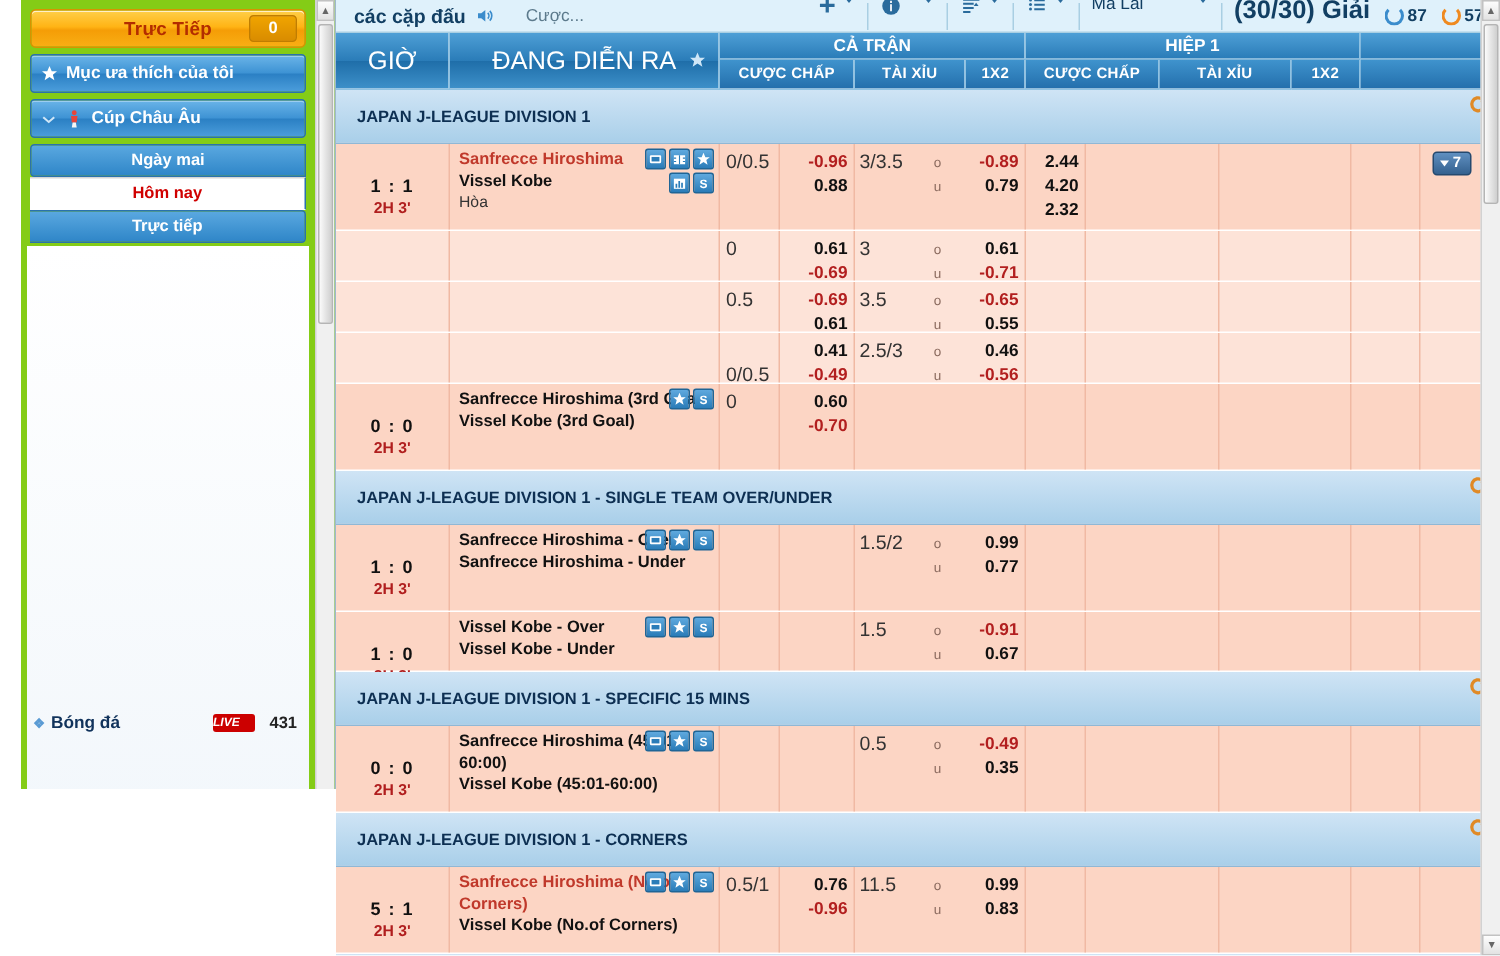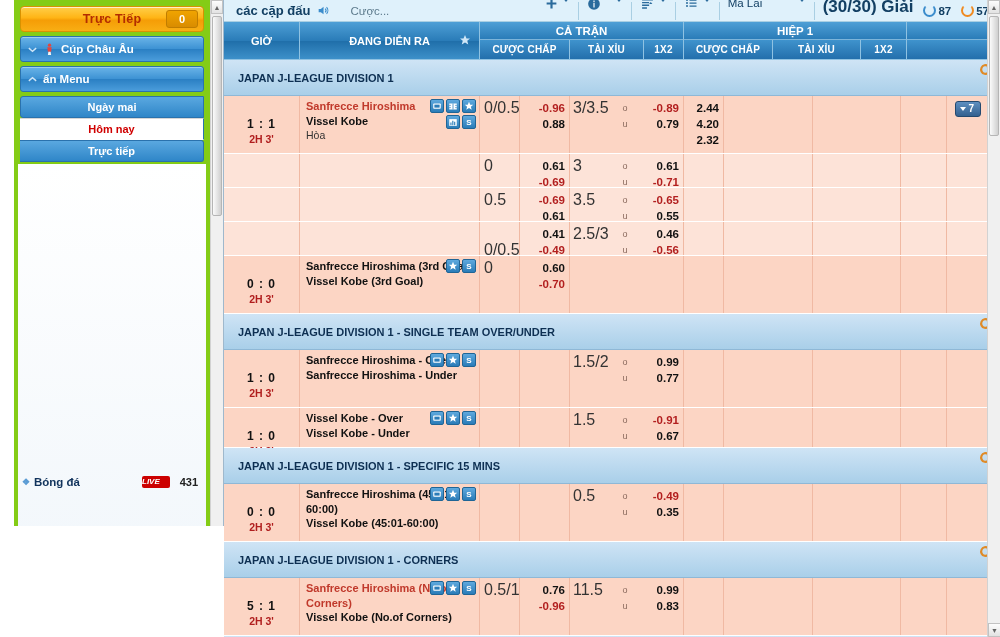--- a/index.html
+++ b/index.html
@@ -120,21 +120,21 @@
   .tb-sep { width:1px; height:18px; background:#a9cfe3; margin:0 3px;}
   .caret { width:0;height:0;border-left:4px solid transparent;border-right:4px solid transparent;border-top:5px solid #2a6b9c; margin-left:4px;}
   .tb-sel { font-size:11.5px; color:#123f63; min-width:66px; }
   .tb-count { font-size:17px; color:#123f63;font-weight:bold; }
   .badge-num { display:flex; align-items:center; gap:2px; font-size:11.5px; font-weight:bold; color:#123f63; }
   .cyc { width:13px;height:13px;border-radius:50%;border:2px solid #3a8ccc;border-top-color:transparent; display:inline-block;}
   .cyc.or { border-color:#ef8a20; border-top-color:transparent;}
   .hdr { display:flex; height:38px; }
   .hcell {
     background:linear-gradient(to bottom,#4e9fd6 0%,#2a7cb8 50%,#1f6ea9 51%,#3d90c9 100%);
-    color:#fff; font-weight:bold; font-size:11px;
+    color:#fff; font-weight:normal; font-size:17px;
     display:flex; align-items:center; justify-content:center;
     border-right:1px solid #8fc2e2; border-bottom:1px solid #8fc2e2;
     text-align:center;
   }
   .hgroup { display:flex; flex-direction:column; }
   .hgroup .top {
     height:18px; display:flex;align-items:center;justify-content:center;
     background:linear-gradient(to bottom,#4e9fd6,#2a7cb8);
     color:#fff;font-weight:bold;font-size:11.5px;
     border-right:1px solid #8fc2e2; border-bottom:1px solid #7db5da;
@@ -185,21 +185,21 @@
   .c-ou { width:42px; flex:0 0 42px; padding:4px 0 0 3px;}
   .c-oum { width:26px; flex:0 0 26px; text-align:center; padding-top:4px;}
   .c-ouo { width:46px; flex:0 0 46px; border-right:1px solid #f0b9a3; padding:4px 4px 0 0; text-align:right;}
   .c-1x2 { width:40px; flex:0 0 40px; border-right:1px solid #f0b9a3; padding:4px 4px 0 0; text-align:right;}
   .c-h-hdp { width:89px; flex:0 0 89px; border-right:1px solid #f0b9a3;}
   .c-h-ou { width:88px; flex:0 0 88px; border-right:1px solid #f0b9a3;}
   .c-h-1x2 { width:46px; flex:0 0 46px; border-right:1px solid #f0b9a3;}
   .c-more { width:40px; flex:0 0 40px; position:relative;}
   .v { font-size:11.5px; font-weight:bold; line-height:16px; color:#111; }
   .v.neg { color:#b21f1f; }
-  .ln { font-size:16px; color:#333; line-height:16px;}
+  .ln { font-size:13px; color:#333; line-height:16px;}
   .ou-l { font-size:9px; color:#8a6a5e; line-height:16px;}
   .more-btn {
     position:absolute; right:6px; top:5px;
     background:linear-gradient(to bottom,#5f8fc0,#34618f);
     border:1px solid #24496f; border-radius:3px;
     color:#fff; font-size:10px; font-weight:bold;
     padding:1px 6px 2px 4px; display:flex; align-items:center; gap:2px; cursor:pointer;
   }
   .more-btn .cr { width:0;height:0;border-left:3px solid transparent;border-right:3px solid transparent;border-top:4px solid #fff;}
 
@@ -220,45 +220,45 @@
 <div class="app">
 
   <div class="sidebar">
     <div class="sb-inner">
 
       <div class="live-btn">
         <span class="lbl">Trực Tiếp</span>
         <span class="cnt">0</span>
       </div>
 
+      <div class="blue-bar">
+        <span class="ic">
+          <svg width="12" height="12" viewBox="0 0 24 24">
+              <path fill="#ffffff" d="M12 2l3 7h7l-5.5 4.5L18.5 21 12 16.8 5.5 21 7.5 13.5 2 9h7z"></path>
+            </svg>
+        </span>
+        <span>Mục ưa thích của tôi</span>
+      </div>
 
       <div class="blue-bar">
         <span class="ic">
           <svg width="11" height="11" viewBox="0 0 24 24">
               <path fill="none" stroke="#cfe6f7" stroke-width="3" d="M4 9l8 7 8-7"></path>
             </svg>
         </span>
         <span class="ic">
           <svg width="13" height="13" viewBox="0 0 24 24">
               <circle cx="12" cy="4" r="3" fill="#e8443a"></circle>
               <path fill="#e8443a" d="M8 8h8l-1 8H9z"></path>
               <path fill="#f5f5f5" d="M10 16h4l1 6H9z"></path>
             </svg>
         </span>
         <span>Cúp Châu Âu</span>
       </div>
 
-      <div class="blue-bar">
-        <span class="ic">
-          <svg width="11" height="11" viewBox="0 0 24 24">
-              <path fill="none" stroke="#cfe6f7" stroke-width="3" d="M4 15l8-7 8 7"></path>
-            </svg>
-        </span>
-        <span>ẩn Menu</span>
-      </div>
 
       <div class="tabs">
         <div class="tab">Ngày mai</div>
         <div class="tab active">Hôm nay</div>
         <div class="tab">Trực tiếp</div>
       </div>
 
       <div class="sport-list" id="sportList">
           <div class="srow main">
             <span class="arw">❖</span>

